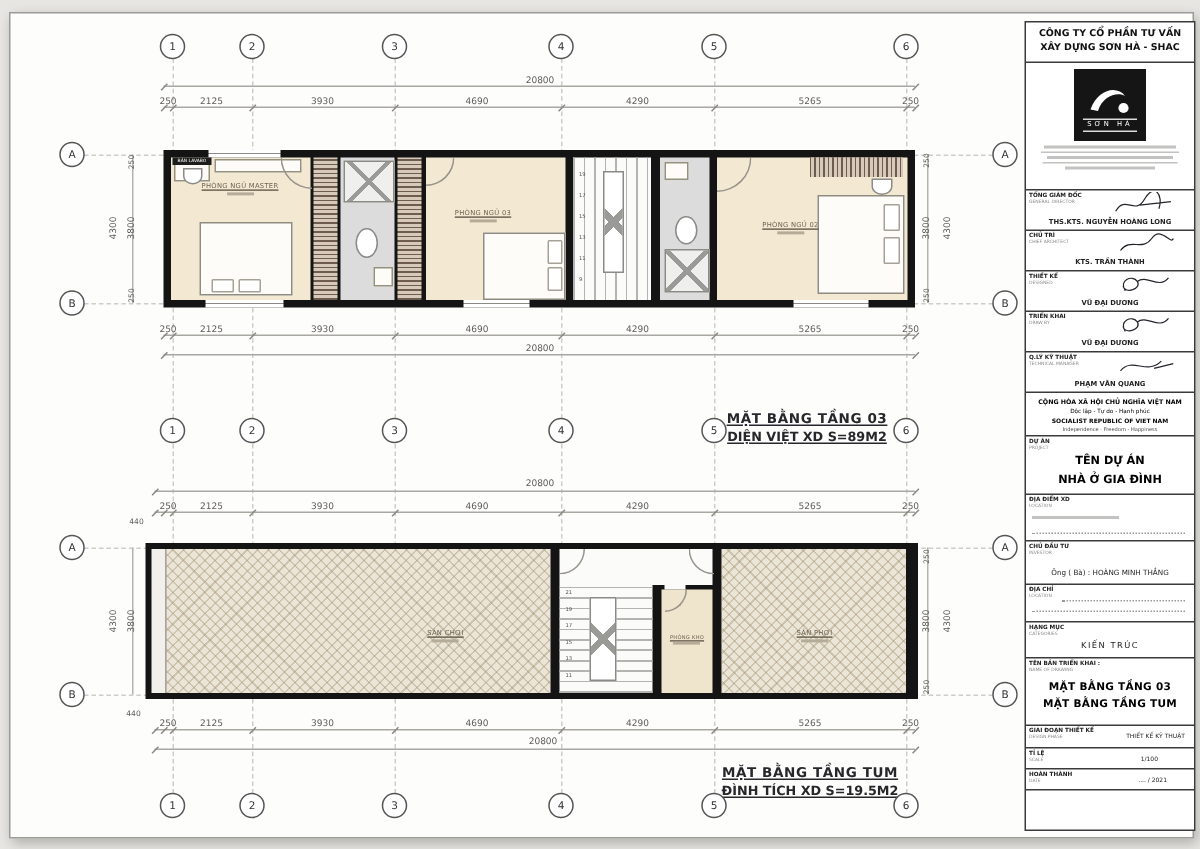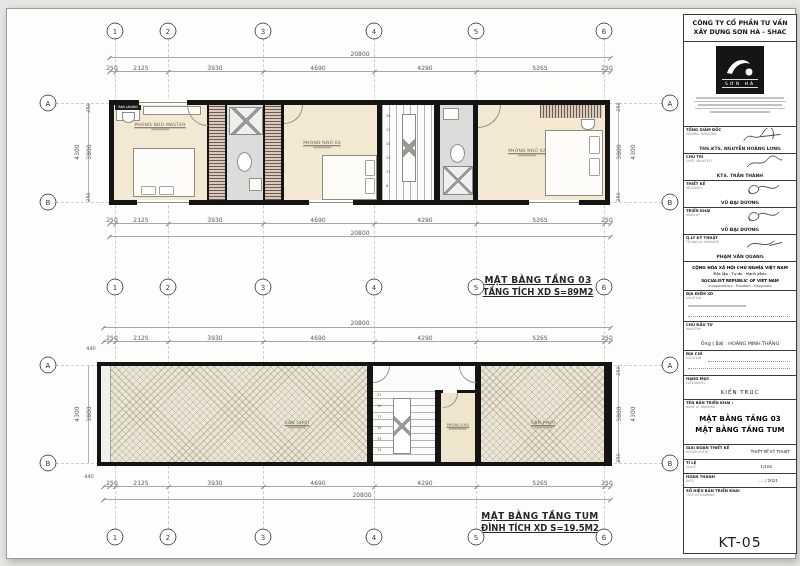--- a/index.html
+++ b/index.html
@@ -241,21 +241,21 @@
     </div>
   <span class="snum" style="left:386px;top:114px">19</span>
   <span class="snum" style="left:386px;top:128px">17</span>
   <span class="snum" style="left:386px;top:142px">15</span>
   <span class="snum" style="left:386px;top:156px">13</span>
   <span class="snum" style="left:386px;top:170px">11</span>
   <span class="snum" style="left:386px;top:184px">9</span>
 
   <div class="ptitle" style="left:448px;top:275px;width:180px">
     <div class="t1">MẶT BẰNG TẦNG 03</div>
-    <div class="t2">TẦNG TÍCH XD S=89M2</div>
+    <div class="t2">DIỆN VIỆT XD S=89M2</div>
   </div>
 
   <div class="dimline" style="left:103px;top:327px;width:507px">
       <i style="left: 0px;"></i>
       <i style="left: 507px;"></i>
     </div>
   <div class="dimline" style="left:103px;top:341px;width:507px">
       <i style="left: 0px;"></i>
       <i style="left: 6px;"></i>
       <i style="left: 12px;"></i>
@@ -402,20 +402,25 @@
           <path d="M10 14 C20 2 32 18 44 6 M38 12 L54 8" stroke="#23232a" fill="none" stroke-width="1"></path>
         </svg>
       <div class="signame">PHẠM VĂN QUANG</div>
     </div>
     <div class="tbrow" style="height:28px">
       <div class="rep1">CỘNG HÒA XÃ HỘI CHỦ NGHĨA VIỆT NAM</div>
       <div class="rep2">Độc lập - Tự do - Hạnh phúc</div>
       <div class="rep3">SOCIALIST REPUBLIC OF VIET NAM</div>
       <div class="rep4">Independence - Freedom - Happiness</div>
     </div>
+    <div class="tbrow" style="height:38px">
+      <div class="lab"><span>DỰ ÁN</span><small>PROJECT</small></div>
+      <div class="pj" style="margin-top:11px">TÊN DỰ ÁN</div>
+      <div class="pj" style="margin-top:4px">NHÀ Ở GIA ĐÌNH</div>
+    </div>
     <div class="tbrow" style="height:30px">
       <div class="lab"><span>ĐỊA ĐIỂM XD</span><small>LOCATION</small></div>
       <div class="bar" style="width:58px;margin:14px 0 0 4px"></div>
       <div class="dot" style="left:4px;bottom:4px;width:102px"></div>
     </div>
     <div class="tbrow" style="height:28px">
       <div class="lab"><span>CHỦ ĐẦU TƯ</span><small>INVESTOR</small></div>
       <div class="val-c">Ông ( Bà) : HOÀNG MINH THẮNG</div>
     </div>
     <div class="tbrow" style="height:24px">
@@ -437,18 +442,14 @@
       <div class="rv">THIẾT KẾ KỸ THUẬT</div>
     </div>
     <div class="tbrow" style="height:13px">
       <div class="lab"><span>TỈ LỆ</span><small>SCALE</small></div>
       <div class="rv" style="right:24px">1/100</div>
     </div>
     <div class="tbrow" style="height:13px">
       <div class="lab"><span>HOÀN THÀNH</span><small>DATE</small></div>
       <div class="rv" style="right:18px">.... / 2021</div>
     </div>
-    <div class="tbrow" style="flex:1;border-bottom:none">
-      <div class="lab"><span>SỐ HIỆU BẢN TRIỂN KHAI</span><small>TITLE OF DRAWING</small></div>
-      <div class="ktnum">KT-05</div>
-    </div>
   </div>
 </div>
 
 </body></html>

